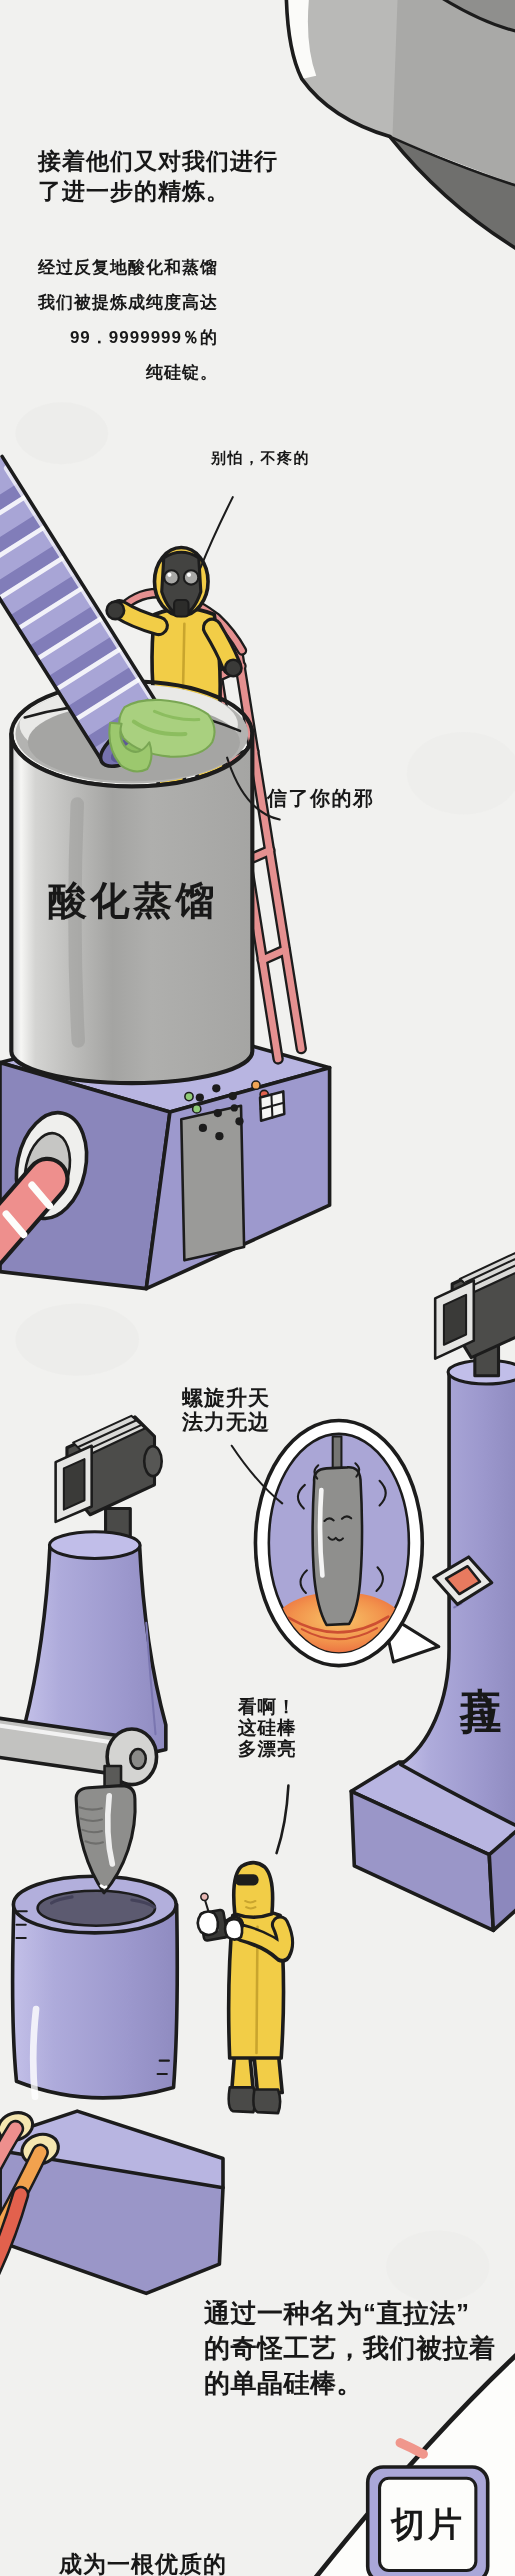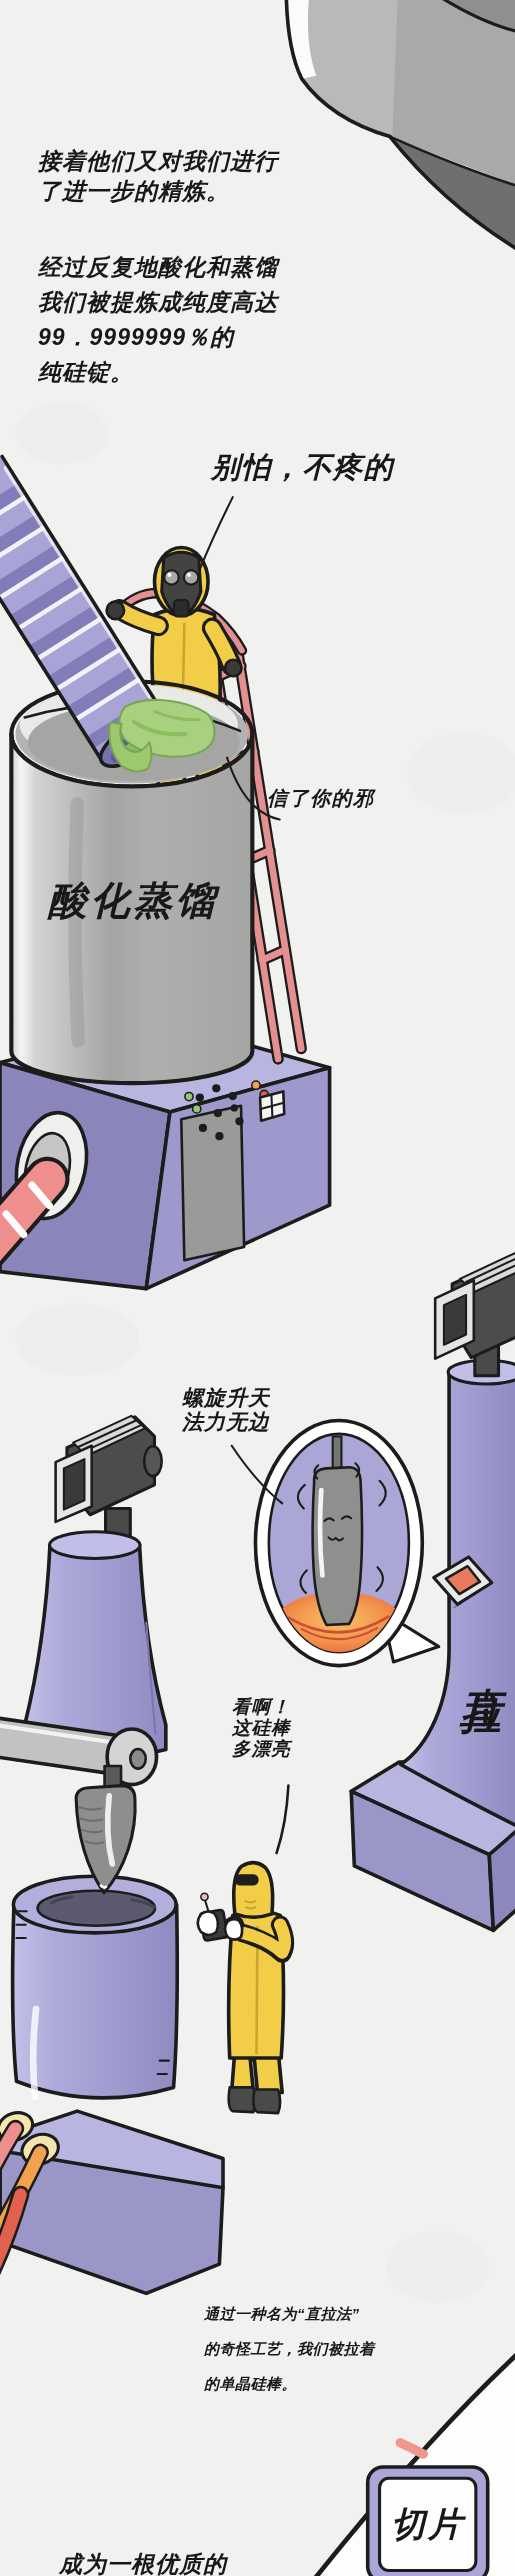--- a/index.html
+++ b/index.html
@@ -1,19 +1,19 @@
 <!DOCTYPE html>
 <html style="font-size:8.2px"><head>
 <meta charset="utf-8">
 <style>
   html,body{margin:0;padding:0;background:#dcdcda;}
   .canvas{position:relative;width:515px;height:2945px;background:#f1f1ef;overflow:hidden;
           font-family:"Liberation Sans",sans-serif;}
   .art{position:absolute;left:0;top:0;}
-  .txt{position:absolute;color:#181818;font-weight:700;white-space:nowrap;line-height:1.25;font-style:italic;}
+  .txt{position:absolute;color:#181818;font-weight:700;white-space:nowrap;line-height:1.25;}
   .txt span{display:block;}
   .vertical{writing-mode:vertical-rl;text-orientation:upright;}
   .sign-label{display:flex;align-items:center;justify-content:center;}
 </style>
 </head>
 <body>
 
 <div class="canvas">
 
 <svg class="art" width="515" height="2945" viewBox="0 0 1000 5716">
@@ -363,55 +363,55 @@
       <path d="M952,5212 L992,5192" stroke-width="18"></path>
     </g>
   </g>
 </svg>
 
 <div class="txt" style="left:38px;top:146px;font-size:23px;line-height:30px;letter-spacing:1px;">
   <span>接着他们又对我们进行</span>
   <span>了进一步的精炼。</span>
 </div>
 
-<div class="txt" style="left:38px;top:250px;font-size:23px;line-height:35px;letter-spacing:1px;">
+<div class="txt" style="left:38px;top:250px;font-size:17px;line-height:35px;letter-spacing:1px;text-align:right;">
   <span>经过反复地酸化和蒸馏</span>
   <span>我们被提炼成纯度高达</span>
   <span>99．9999999％的</span>
   <span>纯硅锭。</span>
 </div>
 
-<div class="txt" style="left:211px;top:449px;font-size:29px;letter-spacing:1.5px;">
+<div class="txt" style="left:211px;top:449px;font-size:15px;letter-spacing:1.5px;">
   <span>别怕，不疼的</span>
 </div>
 
 <div class="txt" style="left:267px;top:786px;font-size:20px;letter-spacing:1.5px;">
   <span>信了你的邪</span>
 </div>
 
 <div class="txt" style="left:48px;top:877px;font-size:39px;letter-spacing:3.6px;">
   <span>酸化蒸馏</span>
 </div>
 
 <div class="txt" style="left:182px;top:1386px;font-size:21px;line-height:24px;letter-spacing:1px;">
   <span>螺旋升天</span>
   <span>法力无边</span>
 </div>
 
 <div class="txt vertical" style="left:455px;top:1654px;font-size:41px;letter-spacing:7.2px;height:155px;">
   <span style="display:inline;">直拉</span>
 </div>
 
-<div class="txt" style="left:232px;top:1696px;font-size:18.5px;line-height:21px;letter-spacing:1px;">
+<div class="txt" style="left:238px;top:1696px;font-size:18.5px;line-height:21px;letter-spacing:1px;">
   <span>看啊！</span>
   <span>这硅棒</span>
   <span>多漂亮</span>
 </div>
 
-<div class="txt" style="left:204px;top:2296px;font-size:15px;line-height:35px;letter-spacing:0.5px;">
+<div class="txt" style="left:204px;top:2296px;font-size:26px;line-height:35px;letter-spacing:0.5px;">
   <span>通过一种名为“直拉法”</span>
   <span>的奇怪工艺，我们被拉着</span>
   <span>的单晶硅棒。</span>
 </div>
 
 <div class="txt sign-label" style="left:368px;top:2467px;width:120px;height:115px;font-size:34px;letter-spacing:3.1px;">
   <span style="display:inline;">切片</span>
 </div>
 
 <div class="txt" style="left:59px;top:2546px;font-size:23px;line-height:37px;letter-spacing:1px;">

